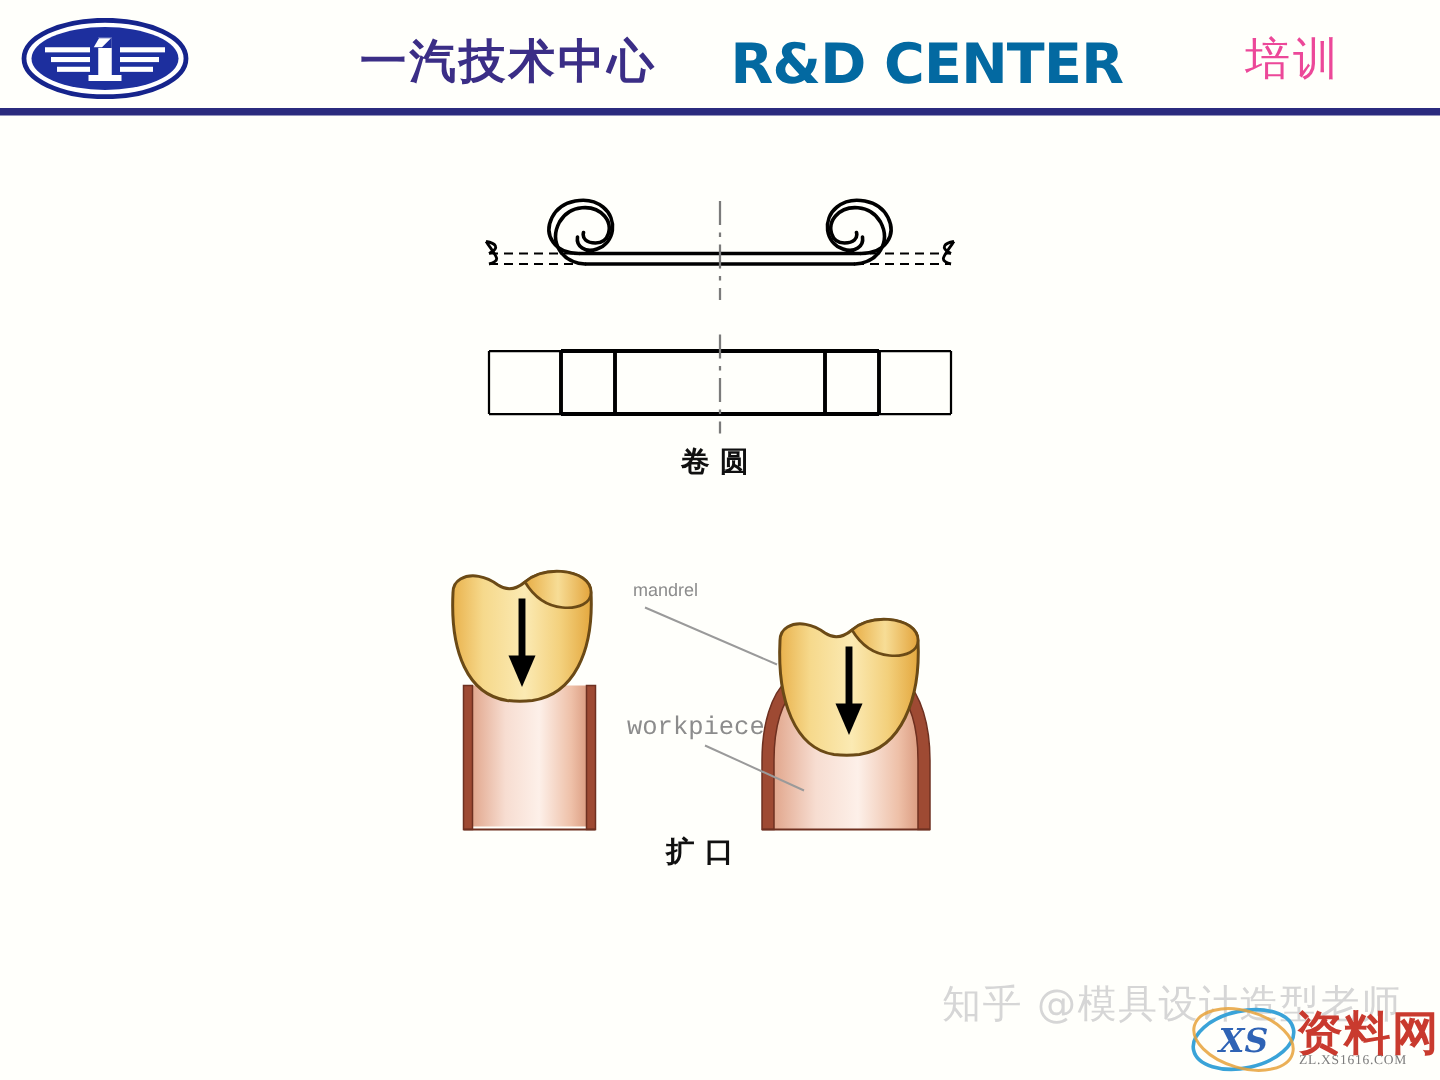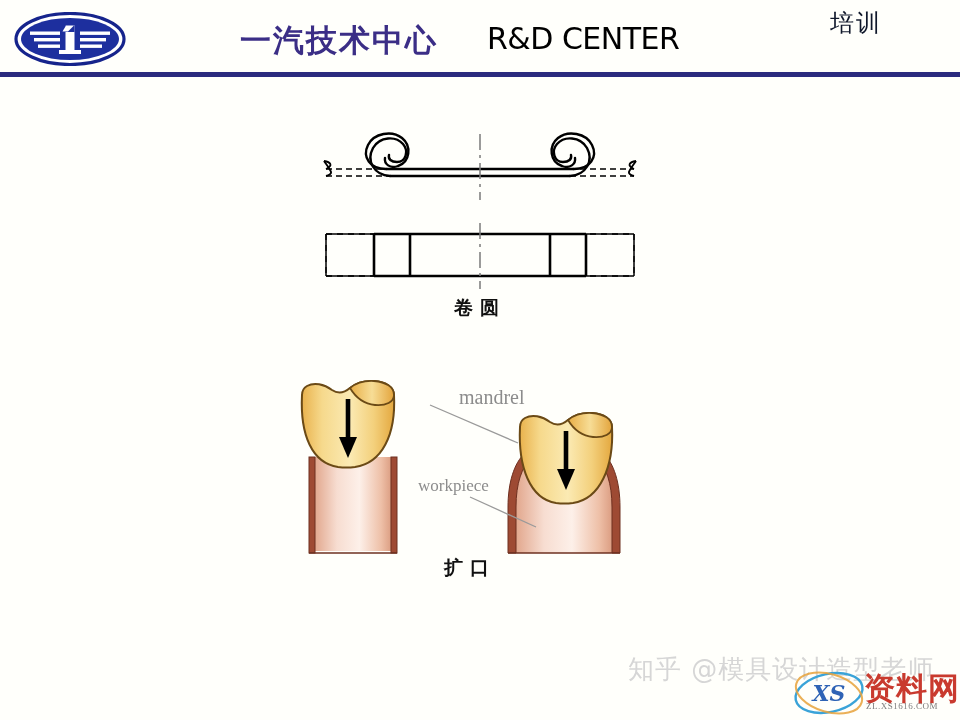--- a/index.html
+++ b/index.html
@@ -36,33 +36,33 @@
     font-weight: bold;
     letter-spacing: 2px;
     color: #3b2e86;
     white-space: nowrap;
     margin-left: 12px;
   }
   #title-en {
     position: absolute;
     left: 487px; top: 21px;
     font-family: "DejaVu Sans", "Liberation Sans", sans-serif;
+    font-size: 37px;
+    font-weight: bold;
+    letter-spacing: -0.5px;
+    color: #0369a1;
+    white-space: nowrap;
+  }
+  #title-right {
+    position: absolute;
+    left: 830px; top: 19px;
+    font-family: "DejaVu Serif", "Liberation Serif", serif;
     font-size: 30px;
-    font-weight: normal;
-    letter-spacing: -0.5px;
-    color: #000000;
-    white-space: nowrap;
-  }
-  #title-right {
-    position: absolute;
-    left: 830px; top: 7px;
-    font-family: "DejaVu Serif", "Liberation Serif", serif;
-    font-size: 24px;
     letter-spacing: 2px;
-    color: #0f172a;
+    color: #ec4899;
     white-space: nowrap;
   }
   #header-rule {
     position: absolute;
     left: 0; top: 72px;
     width: 960px; height: 5px;
     background: #2b2b7e;
   }
 
   
@@ -344,25 +344,25 @@
           <path d="M267 112 L276 133 L285 112 Z" fill="#000000"></path>
         </g>
       </g>
 
       <path d="M140 48 L228 86" stroke="#9a9a9a" stroke-width="1.3" fill="none"></path>
       <path d="M180 140 L246 170" stroke="#9a9a9a" stroke-width="1.3" fill="none"></path>
     </svg>
 
     
     <div style="position:absolute; left:132px; top:29px;
-                font-family:Liberation Serif, serif;
-                font-size:20px; color:#8c8c8c; white-space:nowrap;margin-left:37px;">mandrel</div>
+                font-family:Liberation Sans, sans-serif;
+                font-size:12px; color:#8c8c8c; white-space:nowrap;">mandrel</div>
 
     <div style="position:absolute; left:128px; top:119px;
-                font-family:Liberation Serif, serif;
+                font-family:Liberation Mono, monospace;
                 font-size:17px; color:#8c8c8c; white-space:nowrap;">workpiece</div>
 
     <div class="caption" style="left:0; top:198px; width:360px;text-align:center;">扩口</div>
   </div>
 </div>
 
 <div id="watermark">
   <div id="wm-text">知乎 @模具设计造型老师</div>
 
   <div id="wm-badge">

